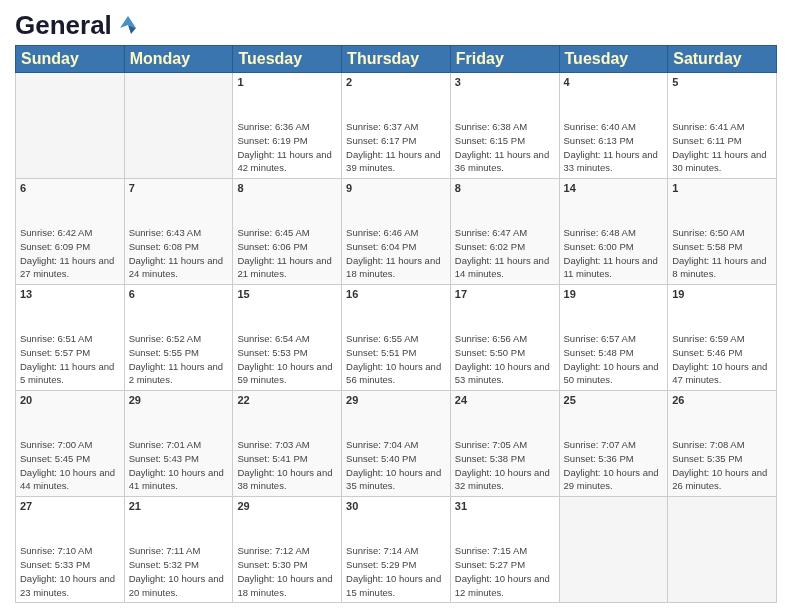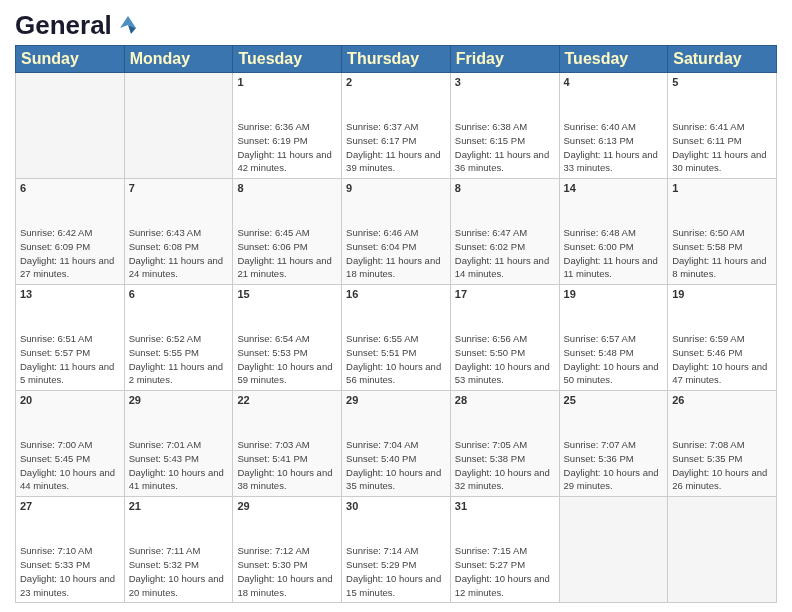--- a/index.html
+++ b/index.html
@@ -212,21 +212,21 @@
           </td>
           <td>
             <span class="day-number">22</span>
             <div class="day-info">Sunrise: 7:03 AM<br>Sunset: 5:41 PM<br>Daylight: 10 hours and 38 minutes.</div>
           </td>
           <td>
             <span class="day-number">29</span>
             <div class="day-info">Sunrise: 7:04 AM<br>Sunset: 5:40 PM<br>Daylight: 10 hours and 35 minutes.</div>
           </td>
           <td>
-            <span class="day-number">28</span>
+            <span class="day-number">24</span>
             <div class="day-info">Sunrise: 7:05 AM<br>Sunset: 5:38 PM<br>Daylight: 10 hours and 32 minutes.</div>
           </td>
           <td>
             <span class="day-number">25</span>
             <div class="day-info">Sunrise: 7:07 AM<br>Sunset: 5:36 PM<br>Daylight: 10 hours and 29 minutes.</div>
           </td>
           <td>
             <span class="day-number">26</span>
             <div class="day-info">Sunrise: 7:08 AM<br>Sunset: 5:35 PM<br>Daylight: 10 hours and 26 minutes.</div>
           </td>

